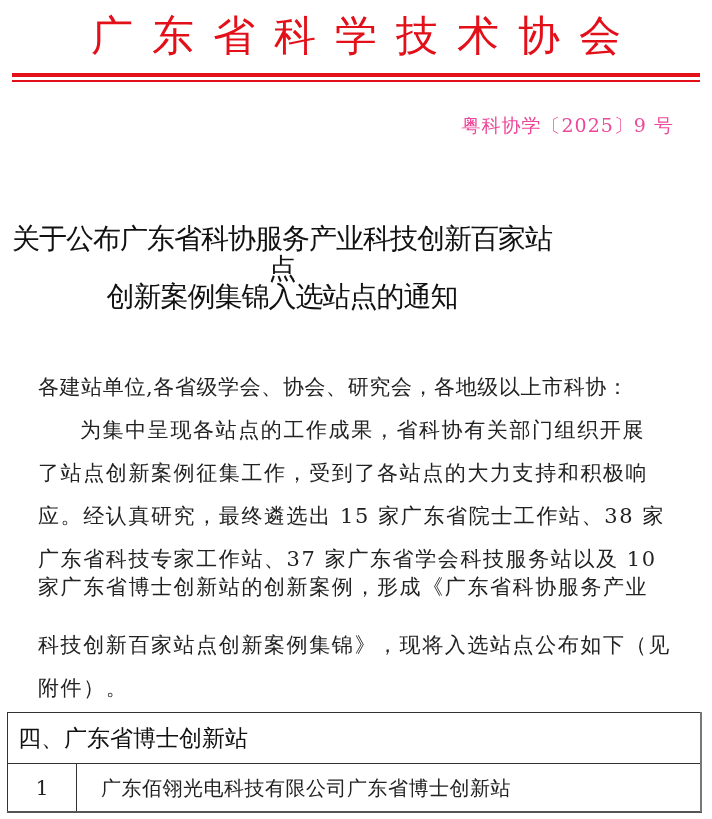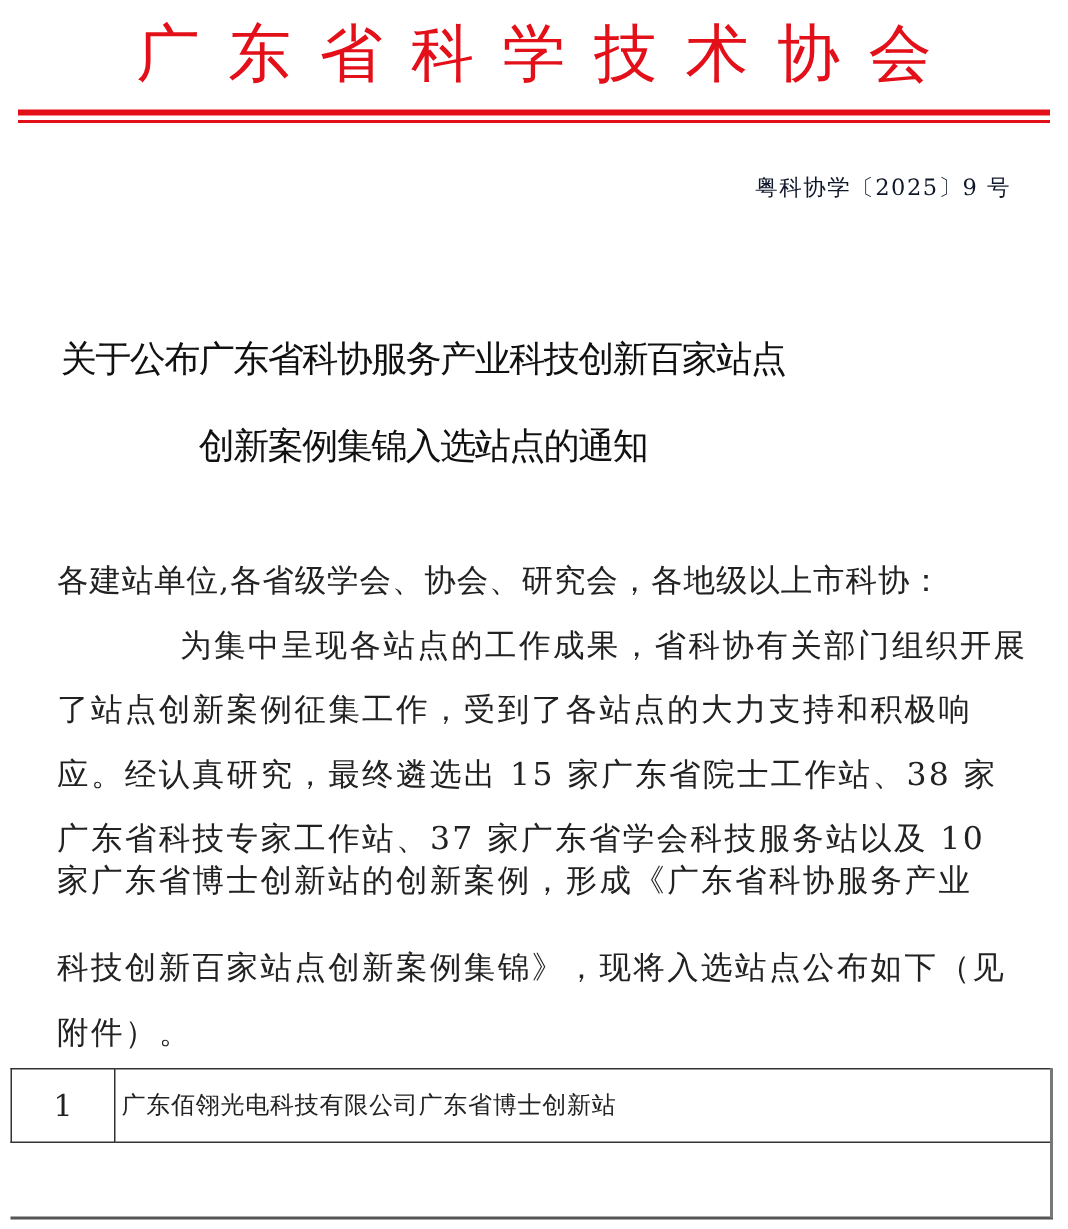--- a/index.html
+++ b/index.html
@@ -3,60 +3,63 @@
 <meta charset="utf-8">
 <style>
   html, body { margin: 0; padding: 0; background: #ffffff; }
   body { width: 712px; height: 819px; position: relative; overflow: hidden;
          font-family: "DejaVu Serif", "Liberation Serif", serif; color: #222; }
   .letterhead { position: absolute; left: 0; top: 4px; width: 712px; text-align: center;
          color: #e3101a; font-size: 42px; line-height: 64px; letter-spacing: 19px;
          font-family: "DejaVu Serif", "Liberation Serif", serif; padding-left: 19px; box-sizing: border-box; }
   .rule-thick { position: absolute; left: 12px; width: 688px; top: 73px; height: 4px; background: #e3101a; }
   .rule-thin  { position: absolute; left: 12px; width: 688px; top: 80px; height: 1.5px; background: #e3101a; }
-  .docno { position: absolute; right: 38px; top: 110px; font-size: 15px; line-height: 30px; color: #0f172a; letter-spacing: 1px; }
+  .docno { position: absolute; right: 38px; top: 110px; font-size: 19px; line-height: 30px; color: #ec4899; letter-spacing: 1px; }
   .title { position: absolute; left: 0; width: 564px; text-align: center; font-family: "DejaVu Sans", "Liberation Sans", sans-serif;
-           font-size: 24px; line-height: 30px; color: #111; letter-spacing: -1px; }
+           font-size: 28px; line-height: 30px; color: #111; letter-spacing: -1px; }
   .title.l1 { top: 224px; }
   .title.l2 { top: 282px; }
   .body-text { position: absolute; left: 38px; width: 640px; font-size: 21px; line-height: 43px; color: #222; }
   .line { position: absolute; left: 0; white-space: nowrap; letter-spacing: 1.6px; text-align: center; }
   .tbl { position: absolute; left: 7px; top: 712px; width: 695px; border-collapse: collapse; }
   .tbl td { border: 1.5px solid #333; padding: 0; }
   .tbl .head { height: 50px; font-family: "DejaVu Sans", "Liberation Sans", sans-serif; font-size: 23px; color: #111; padding-left: 10px; }
   .tbl .num { width: 68px; height: 48px; text-align: center; font-size: 20px; color: #222; }
-  .tbl .name { font-size: 16px; color: #222; padding-left: 4px; letter-spacing: 0.5px; }
+  .tbl .name { font-size: 20px; color: #222; padding-left: 24px; letter-spacing: 0.5px; }
   .tbl-bottom { position: absolute; left: 7px; top: 811px; width: 695px; height: 1.5px; background: #555; }
   .tbl-right-edge { position: absolute; left: 700px; top: 712px; width: 2px; height: 100px; background: #777; }
 </style>
 </head>
 <body>
 
 <div class="letterhead">广东省科学技术协会</div>
 <div class="rule-thick"></div>
 <div class="rule-thin"></div>
 
 <div class="docno">粤科协学〔2025〕9 号</div>
 
 <div class="title l1">关于公布广东省科协服务产业科技创新百家站点</div>
 <div class="title l2">创新案例集锦入选站点的通知</div>
 
 <div class="body-text" style="top:366px;">
   <div class="line" style="top:0; letter-spacing:0.6px;">各建站单位,各省级学会、协会、研究会，各地级以上市科协：</div>
-  <div class="line" style="top:43px; left:42px;margin-left:40px;">为集中呈现各站点的工作成果，省科协有关部门组织开展</div>
+  <div class="line" style="top:43px; left:42px;">为集中呈现各站点的工作成果，省科协有关部门组织开展</div>
   <div class="line" style="top:86px;">了站点创新案例征集工作，受到了各站点的大力支持和积极响</div>
   <div class="line" style="top:129px;">应。经认真研究，最终遴选出 15 家广东省院士工作站、38 家</div>
   <div class="line" style="top:172px;">广东省科技专家工作站、37 家广东省学会科技服务站以及 10</div>
   <div class="line" style="top:200px;">家广东省博士创新站的创新案例，形成《广东省科协服务产业</div>
   <div class="line" style="top:258px;">科技创新百家站点创新案例集锦》，现将入选站点公布如下（见</div>
   <div class="line" style="top:301px;">附件）。</div>
 </div>
 
 <table class="tbl">
   <tbody>
+      <tr>
+    <td colspan="2" class="head">四、广东省博士创新站</td>
+  </tr>
   <tr>
     <td class="num">1</td>
     <td class="name">广东佰翎光电科技有限公司广东省博士创新站</td>
   </tr>
 </tbody>
   </table>
 <div class="tbl-bottom"></div>
 <div class="tbl-right-edge"></div>
 
 </body></html>

